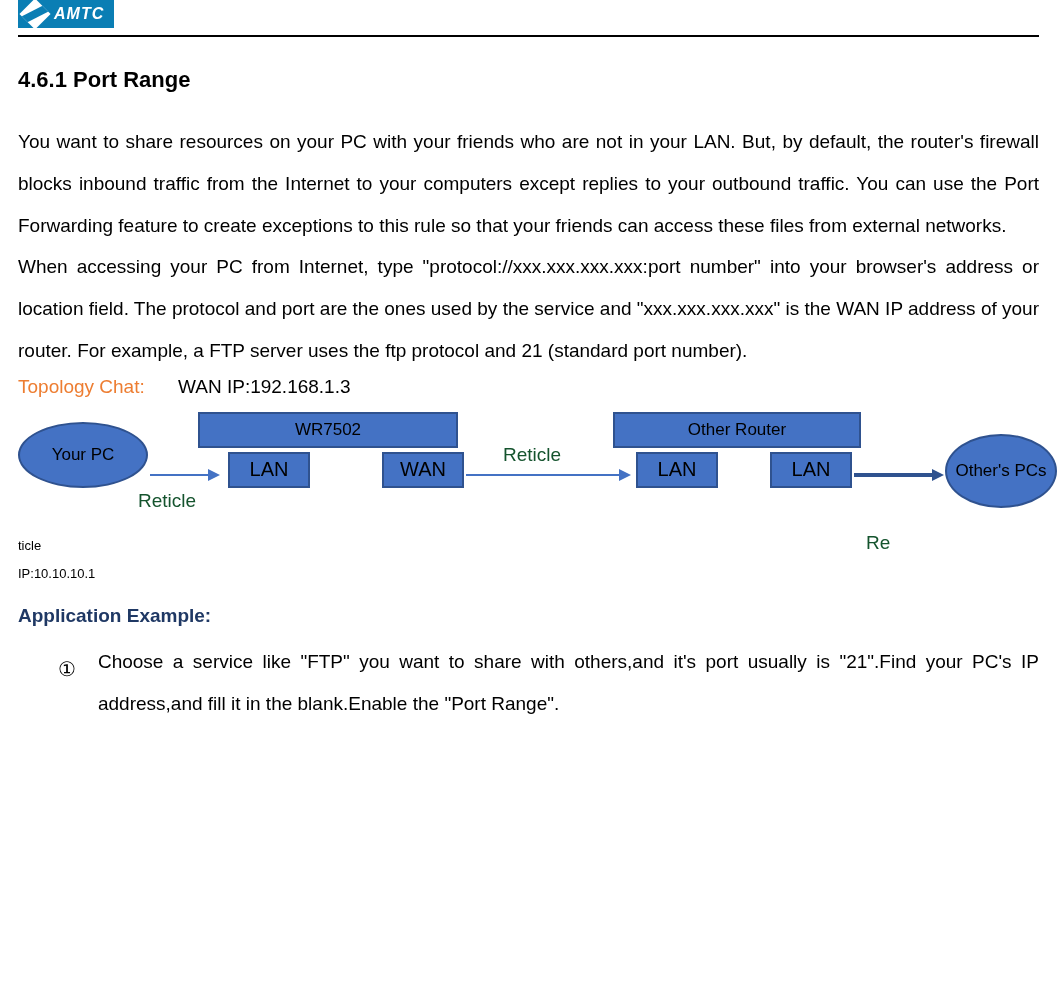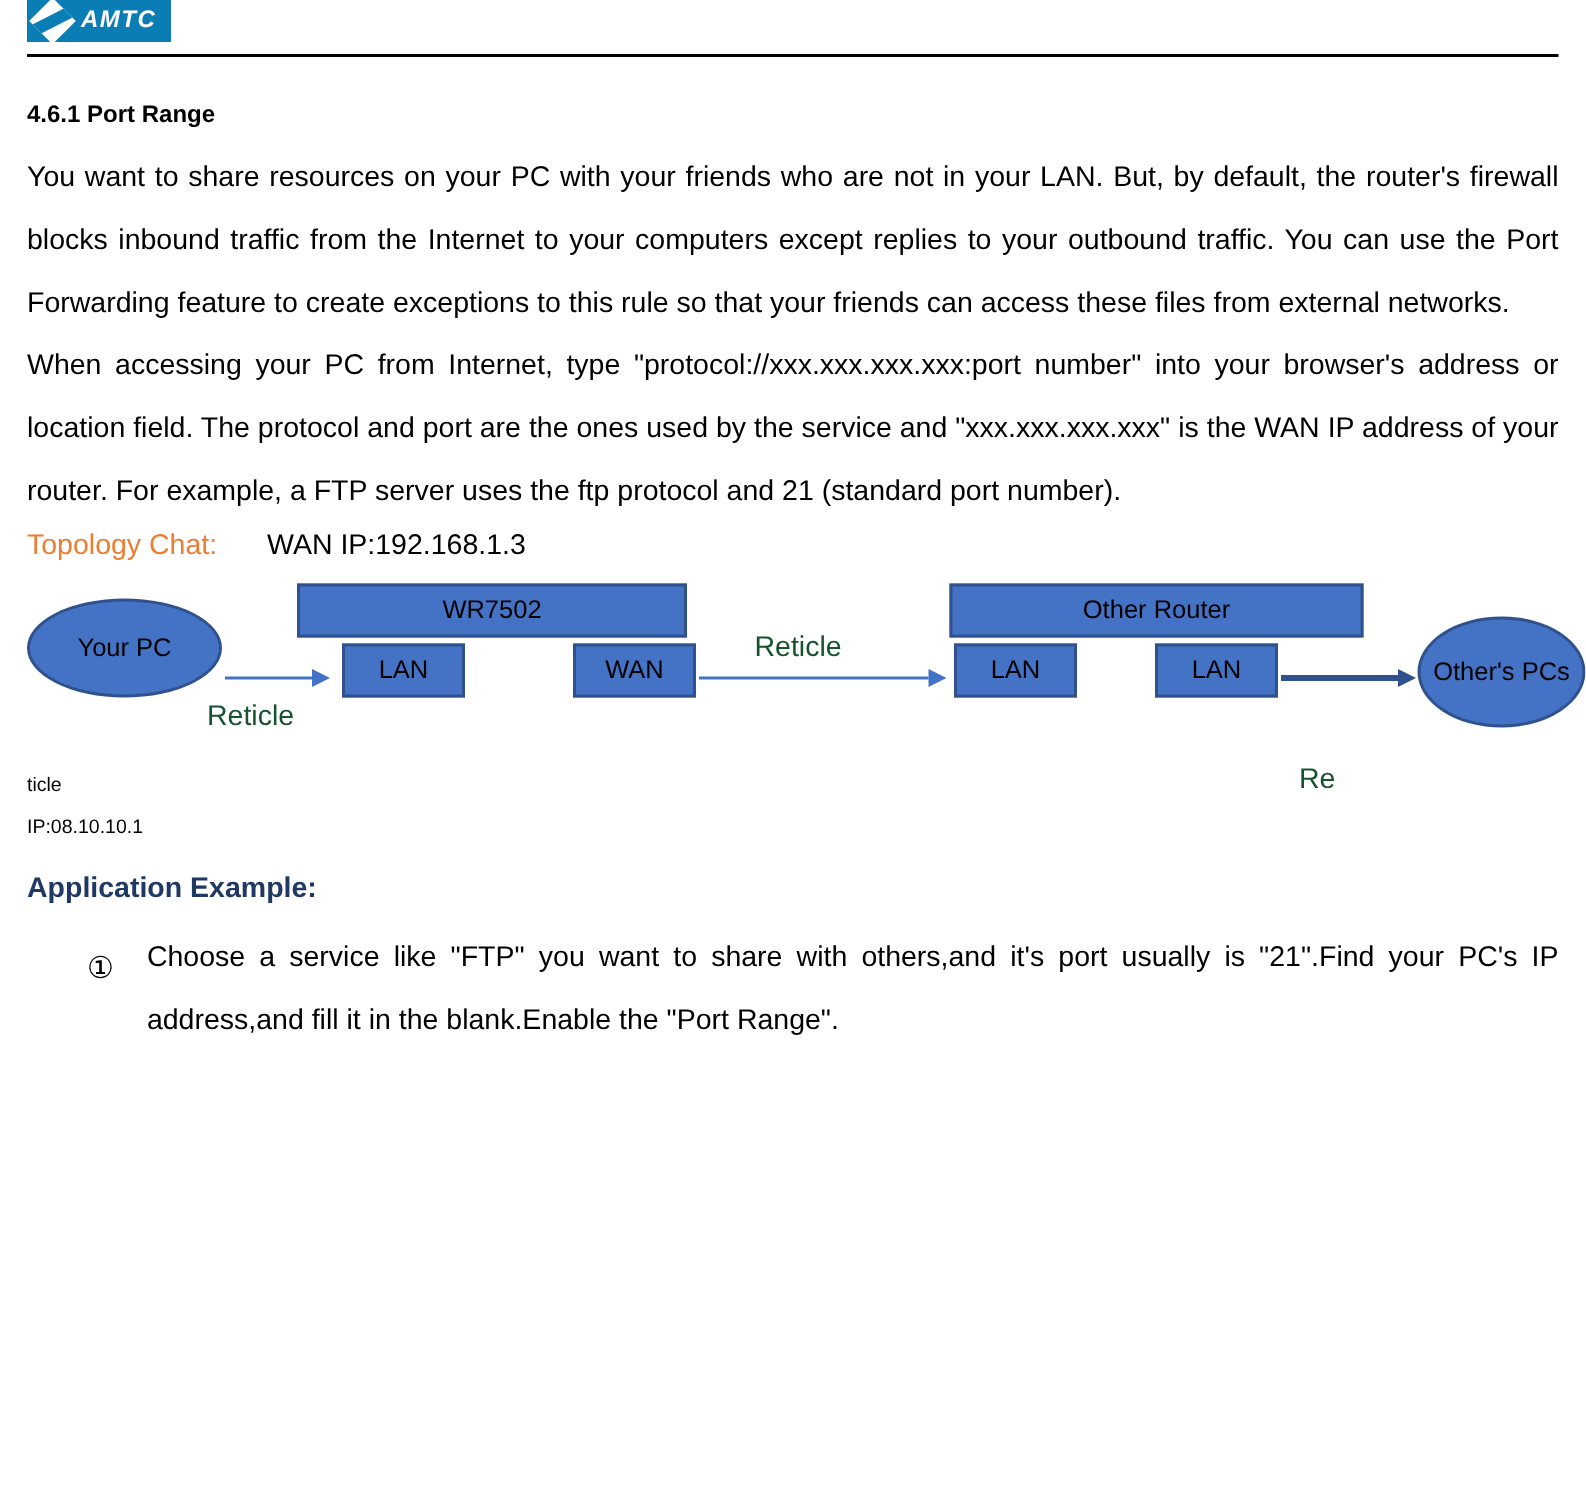--- a/index.html
+++ b/index.html
@@ -46,23 +46,23 @@
       transform: rotate(18deg);
       left: 7px;
       top: -5px;
     }
     .hr {
       border: none;
       border-top: 2px solid #000;
       margin: 0 0 30px 0;
     }
     .section-heading {
-      font-size: 16px;
+      font-size: 22px;
       font-weight: 700;
-      margin-bottom: 12px;
+      margin-bottom: 28px;
     }
     .body-text {
       font-size: 19px;
       line-height: 2.2;
       text-align: justify;
     }
     .topo-line {
       font-size: 19px;
       margin-top: 4px;
     }
@@ -92,29 +92,29 @@
     .your-pc {
       left: 0; top: 10px;
       width: 130px; height: 66px;
     }
     .wr-box {
       left: 180px; top: 0;
       width: 260px; height: 36px;
     }
     .other-router {
       left: 595px; top: 0;
-      width: 276px; height: 36px; margin-left: 20px;
+      width: 248px; height: 36px;
     }
     .port {
       position: absolute;
       width: 82px; height: 36px;
       top: 40px;
       border: 2px solid #2f528f;
       background: #4472c4;
-      font-size: 17px;
+      font-size: 20px;
       display: flex;
       align-items: center;
       justify-content: center;
     }
     .port.lan1 { left: 210px; }
     .port.wan  { left: 364px; }
     .port.lan2 { left: 618px; }
     .port.lan3 { left: 752px; }
     .others-pcs {
       right: -18px; top: 22px;
@@ -228,21 +228,21 @@
       <div class="line"></div>
         <div class="arrow"></div>
     </div>
 
     <div class="reticle-lbl r-top">Reticle</div>
     <div class="reticle-lbl r-left">Reticle</div>
     <div class="reticle-lbl r-right-pre">Re</div>
   </div>
 
   <div class="post-diagram">ticle</div>
-  <div class="post-diagram">IP:08.10.10.1</div>
+  <div class="post-diagram">IP:10.10.10.1</div>
 
   <div class="app-example">Application Example:</div>
 
   <div class="example-row">
     <div class="circ-num">①</div>
     <div class="example-text">Choose a service like "FTP" you want to share with others,and it's port usually is "21".Find your PC's IP address,and fill it in the blank.Enable the "Port Range".</div>
   </div>
 </div>
 
 </body></html>

